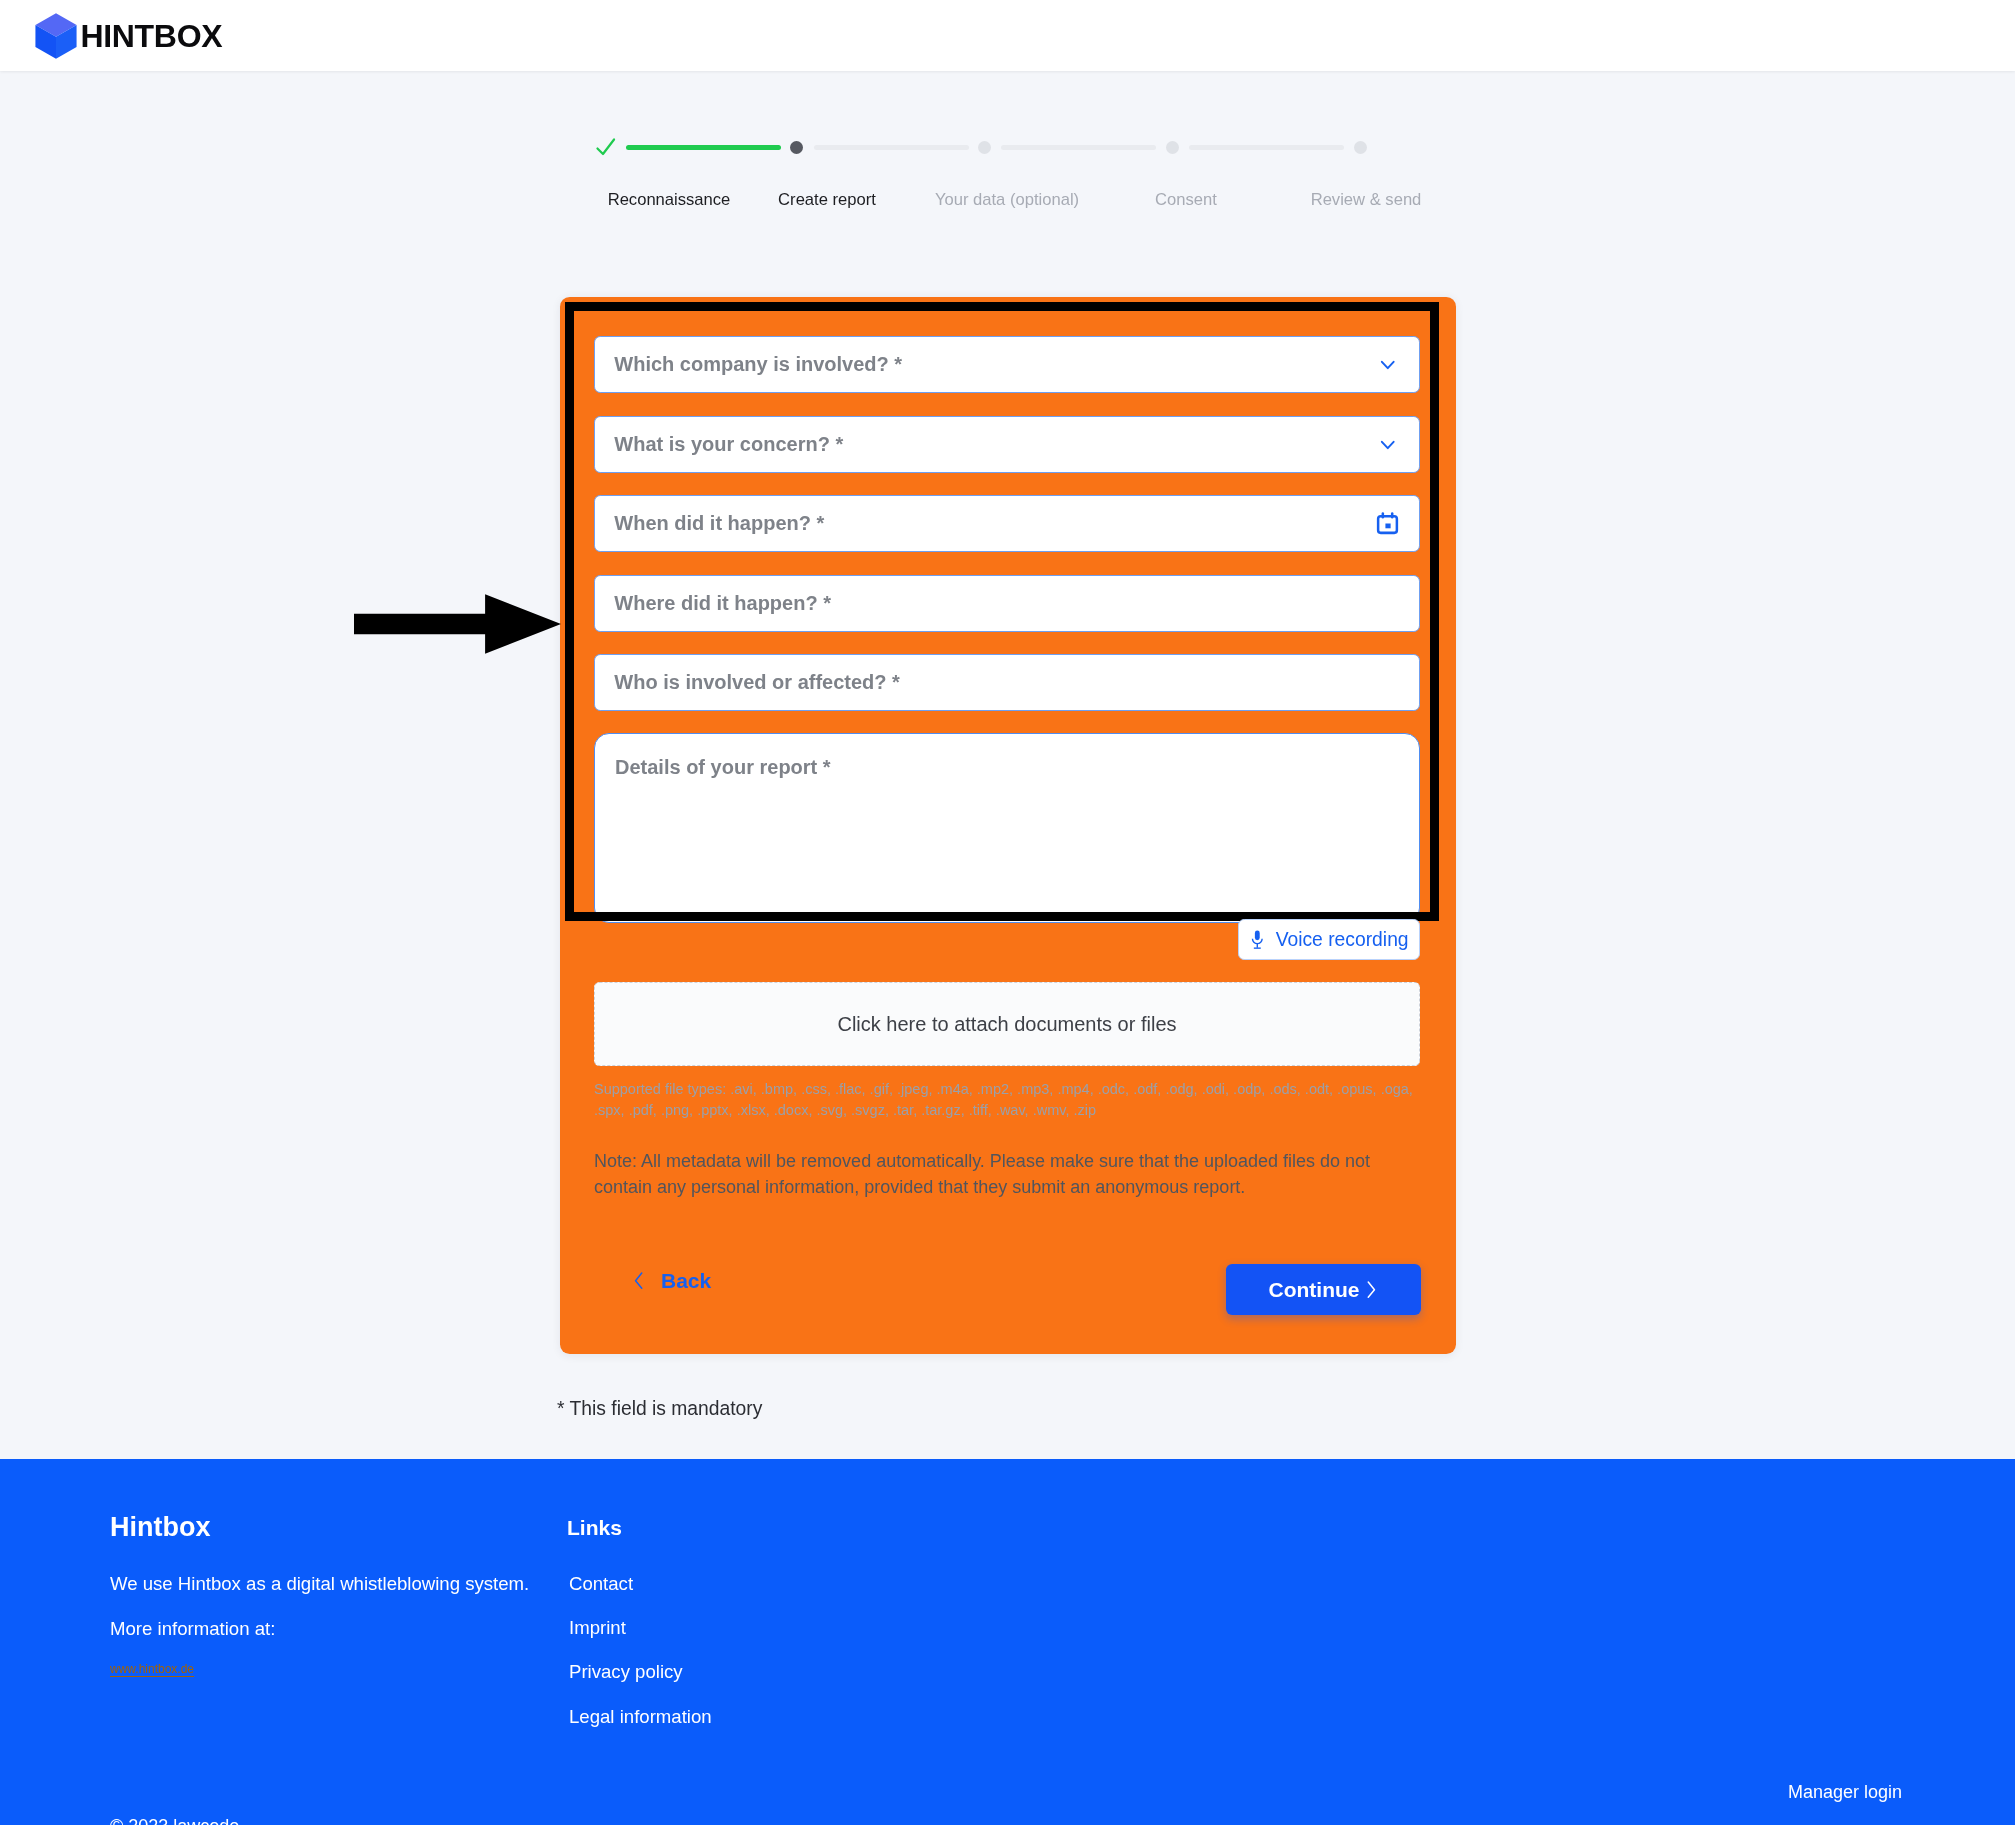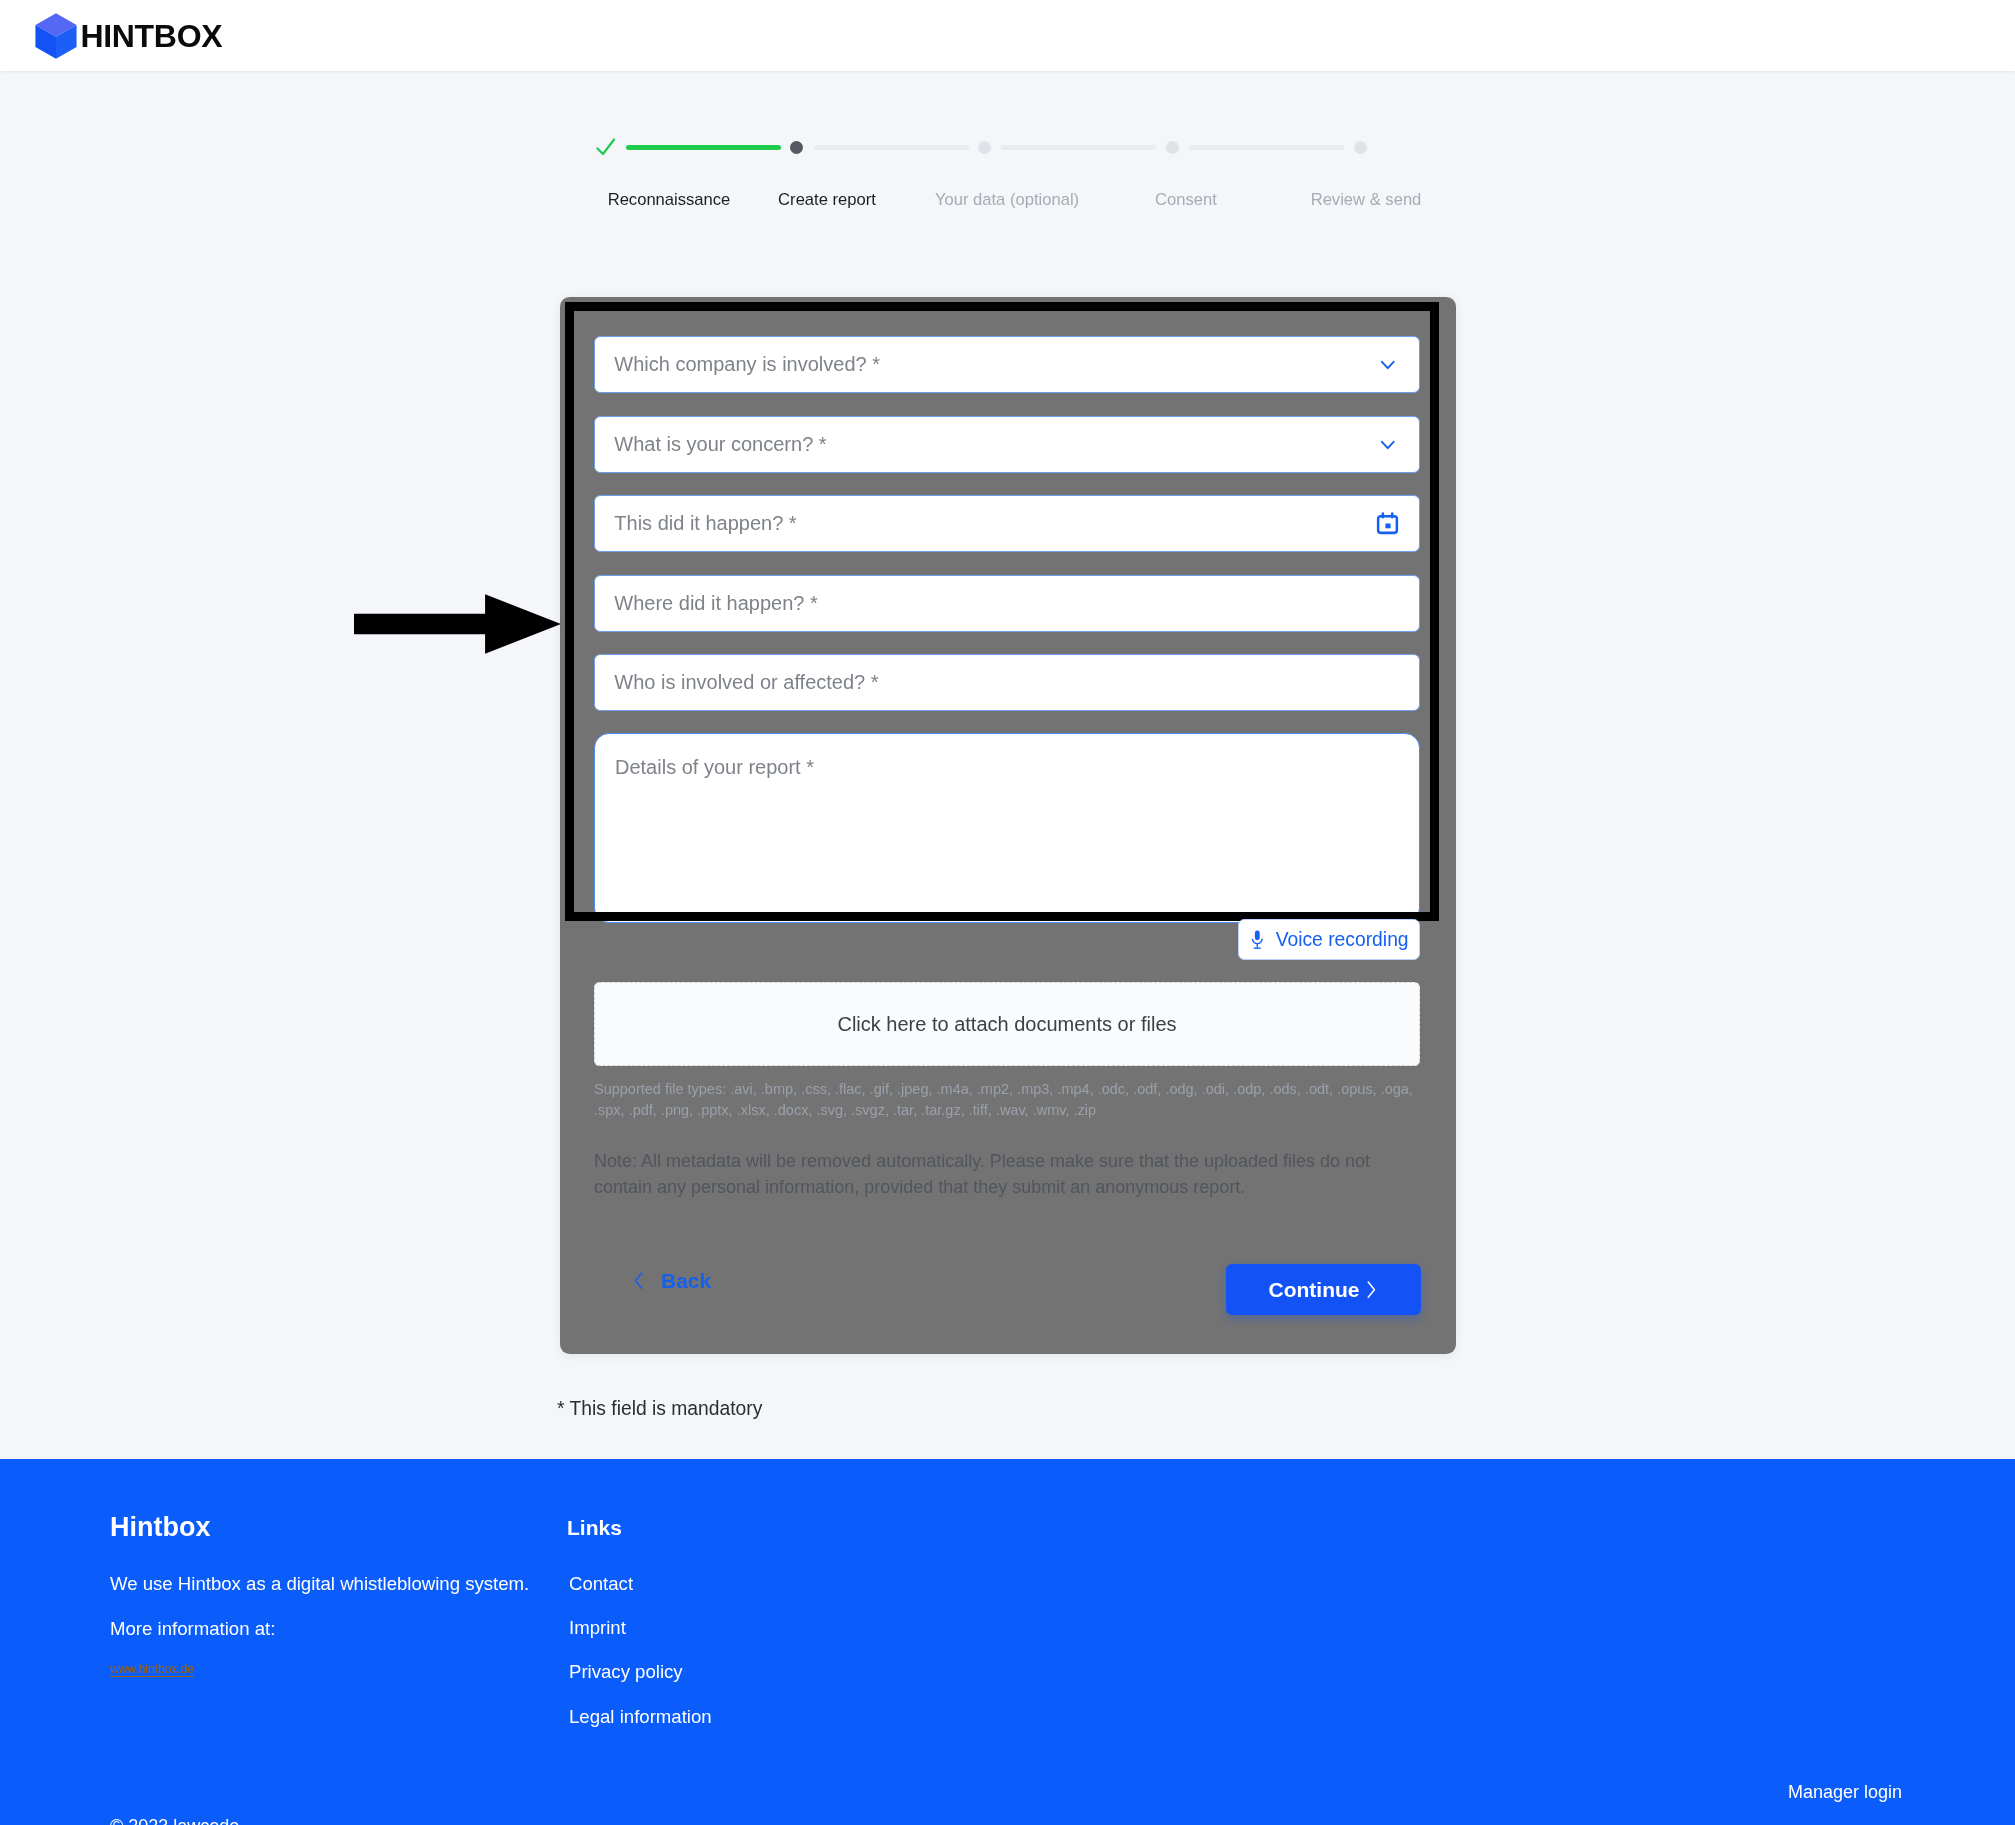--- a/index.html
+++ b/index.html
@@ -122,23 +122,24 @@
   .step-label.active { color: #1d1e22; }
   .step-label.inactive { color: #a7abb4; }
 
   
   .card {
     position: absolute;
     top: 297px;
     left: 560px;
     width: 896px;
     height: 1057px;
-    background: #737373;
+    background: #f97316;
     border-radius: 9.7px;
     box-shadow: 0 1.4px 9.7px rgba(15,25,60,0.07);
+    font-weight: bold;
   }
 
   .field {
     position: absolute;
     left: 34px;
     width: 826px;
     background: #ffffff;
     border: 1.4px solid #6f9ff0;
     border-radius: 6.2px;
     display: flex;
@@ -396,21 +397,21 @@
   <div class="field" style="top:119px; height:57px;">
     <span class="ph">What is your concern? *</span>
     <span class="trailing">
       <svg class="chev-icon" viewBox="0 0 24 24">
         <path d="M6,9 L12,15.5 L18,9" fill="none" stroke="#1660f0" stroke-width="2" stroke-linecap="round" stroke-linejoin="round"></path>
       </svg>
     </span>
   </div>
 
   <div class="field" style="top:198px; height:57px;">
-    <span class="ph">This did it happen? *</span>
+    <span class="ph">When did it happen? *</span>
     <span class="trailing">
       <svg class="cal-icon" viewBox="0 0 24 24">
         <rect x="3" y="5" width="18" height="16" rx="2.5" fill="none" stroke="#1660f0" stroke-width="2.4"></rect>
         <line x1="7.5" y1="2.5" x2="7.5" y2="6" stroke="#1660f0" stroke-width="2.4" stroke-linecap="round"></line>
         <line x1="16.5" y1="2.5" x2="16.5" y2="6" stroke="#1660f0" stroke-width="2.4" stroke-linecap="round"></line>
         <rect x="10" y="12" width="5" height="4.6" fill="#1660f0"></rect>
       </svg>
     </span>
   </div>
 

